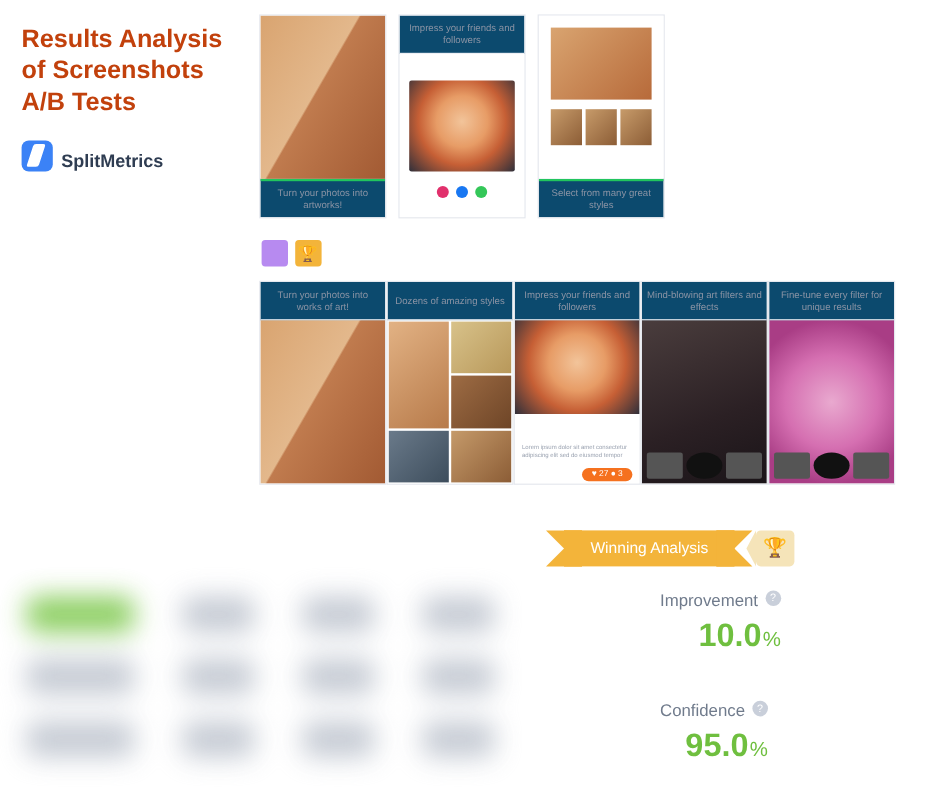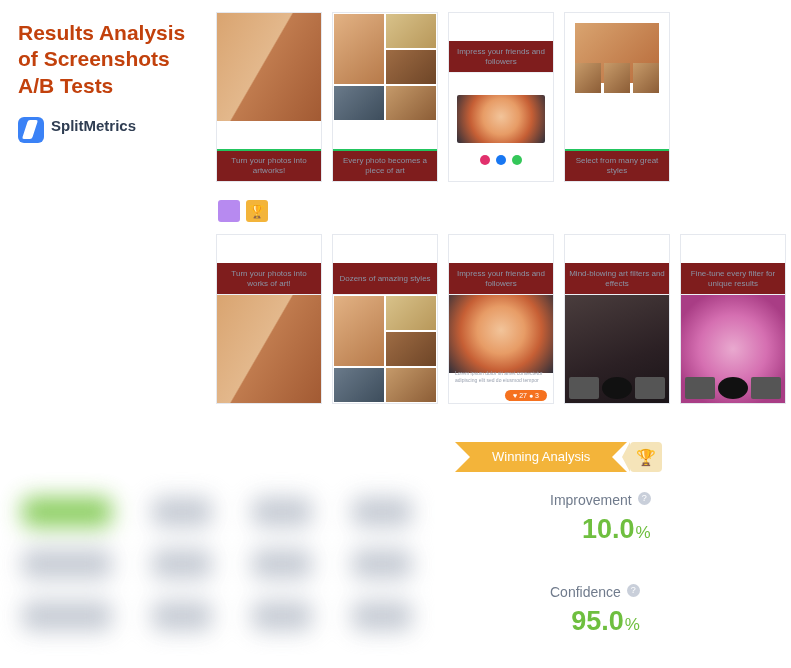--- a/index.html
+++ b/index.html
@@ -18,21 +18,21 @@
     width: 180px;
   }
   .title {
     font-size: 21px;
     font-weight: 600;
     color: #c2410c;
     line-height: 1.25;
   }
   .brand {
     display: flex;
-    align-items: flex-start;
+    align-items: flex-end;
     margin-top: 18px;
     gap: 7px;
   }
   .brand-logo {
     width: 26px;
     height: 26px;
     background: #3b82f6;
     border-radius: 6px;
     position: relative;
     overflow: hidden;
@@ -58,21 +58,20 @@
     left: 216px;
     top: 12px;
     display: flex;
     gap: 10px;
   }
   .row2 {
     position: absolute;
     left: 216px;
     top: 234px;
     display: flex;
-    gap: 10px;
     border-radius: 27px;
   }
   .card {
     width: 106px;
     height: 170px;
     border: 1px solid #e5e8ee;
     background: #fff;
     display: flex;
     flex-direction: column;
     overflow: hidden;
@@ -87,22 +86,21 @@
   .caption {
     font-size: 8px;
     color: #8a93a4;
     text-align: center;
     padding: 6px 4px;
     line-height: 1.2;
     height: 32px;
     display: flex;
     align-items: center;
     justify-content: center;
-    background: #7f1d1d;
-    margin-top: 28px;
+    background: #0c4a6e;
   }
   .caption-top { border-bottom: 1px solid #eef0f5; }
   .caption-bot { border-top: 2px solid #22c55e; }
 
   
   .thumb.portrait {
     background: linear-gradient(120deg,#d9a470 0%,#e3b88c 45%,#c07b4e 46%,#a25a33 100%);
   }
   .thumb.grid4 {
     display: grid;
@@ -297,30 +295,20 @@
     <div class="brand-logo"></div>
     <div class="brand-text">SplitMetrics</div>
   </div>
 </div>
 
 <div class="row1">
   <div class="card bot-caption">
     <div class="thumb portrait"></div>
     <div class="caption caption-bot">Turn your photos into artworks!</div>
   </div>
-  <div class="card bot-caption">
-    <div class="thumb grid4">
-      <div></div>
-        <div></div>
-        <div></div>
-        <div></div>
-        <div></div>
-    </div>
-    <div class="caption caption-bot">Every photo becomes a piece of art</div>
-  </div>
   <div class="card top-caption">
     <div class="caption caption-top">Impress your friends and followers</div>
     <div class="thumb phone-chrome">
       <div class="face-inner"></div>
       <div class="dots">
           <span></span>
           <span></span>
           <span></span>
         </div>
     </div>

